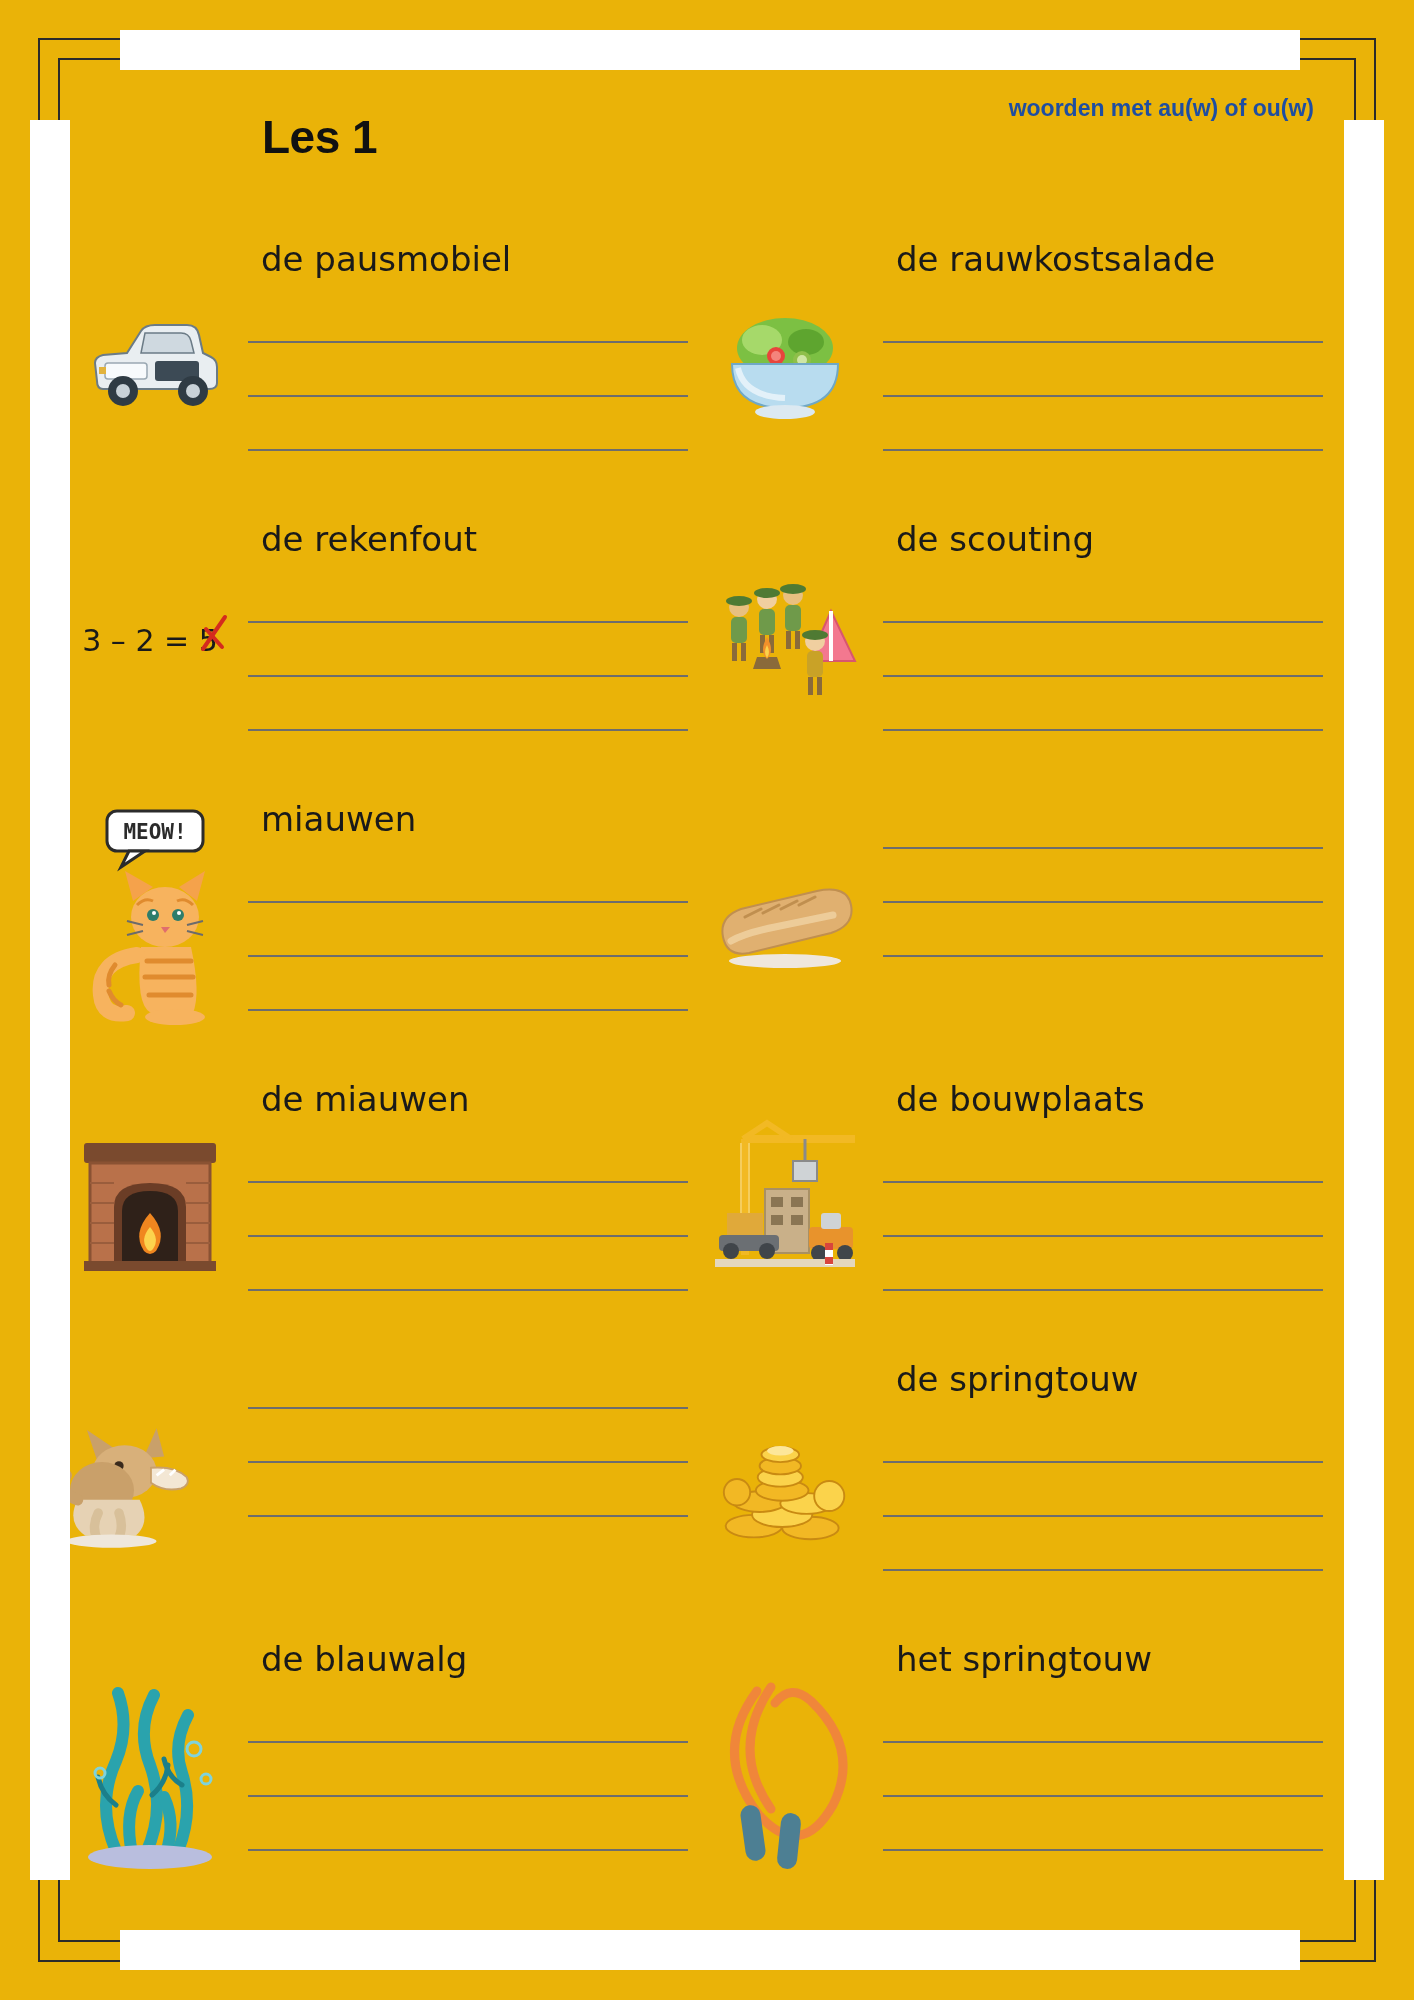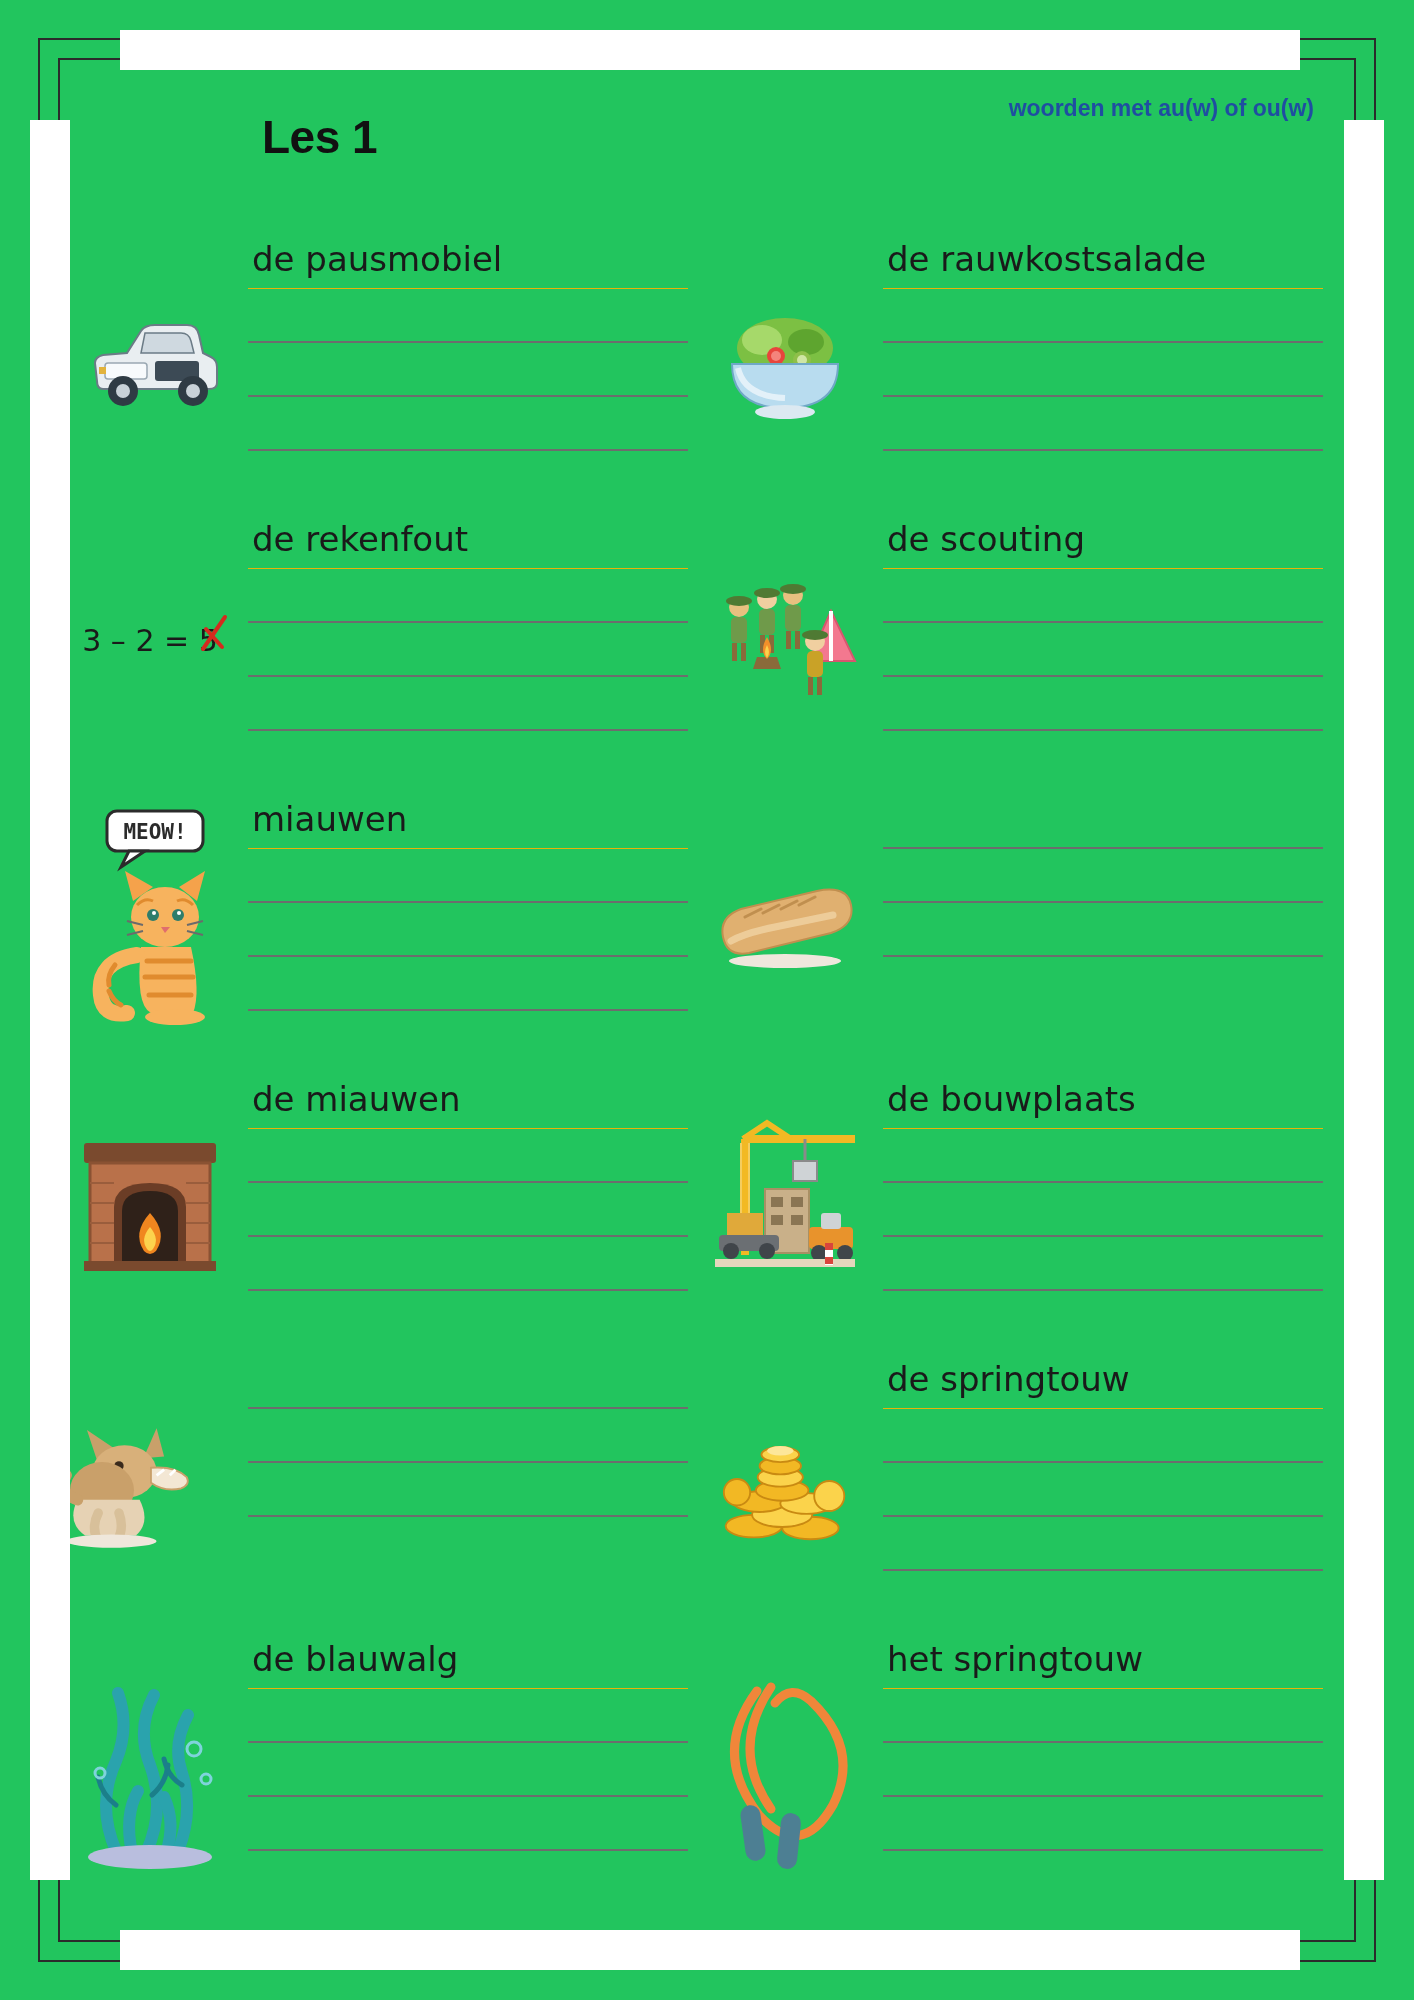--- a/index.html
+++ b/index.html
@@ -5,21 +5,21 @@
   * { box-sizing: border-box; }
   html, body {
     margin: 0; padding: 0;
     width: 1414px; height: 2000px;
     background: #ffffff;
     font-family: "Liberation Sans", sans-serif;
   }
   .page {
     position: relative;
     width: 1414px; height: 2000px;
-    background: #22c55e;
+    background: #eab308;
     overflow: hidden;
   }
   
   .frame-outer {
     position: absolute;
     left: 38px; top: 38px;
     width: 1338px; height: 1924px;
     border: 2px solid #2b2b2b;
   }
   .frame-inner {
@@ -107,20 +107,21 @@
     position: relative;
     height: 54px;
     font-size: 34px;
     color: #1a1a1a;
     padding-left: 4px;
     line-height: 48px;
     white-space: nowrap;
     border-bottom: 1px solid #eab308;
     font-family: "DejaVu Sans", sans-serif;
     font-weight: 400;
+    margin-left: 9px;
   }
   .blank {
     height: 54px;
     border-bottom: 2px solid #6d6d6d;
   }
 
   .calc {
     font-size: 30px;
     color: #1a1a1a;
     font-family: "DejaVu Sans", sans-serif;

